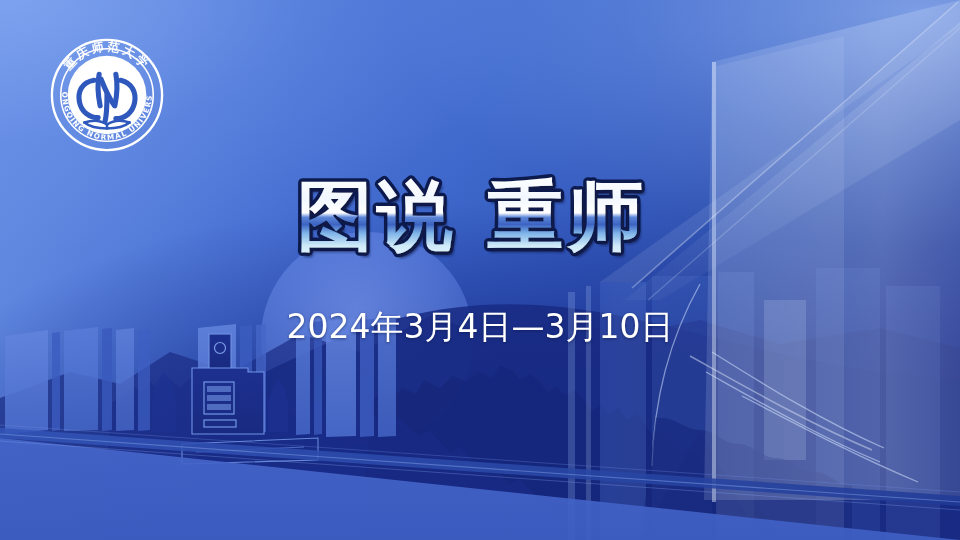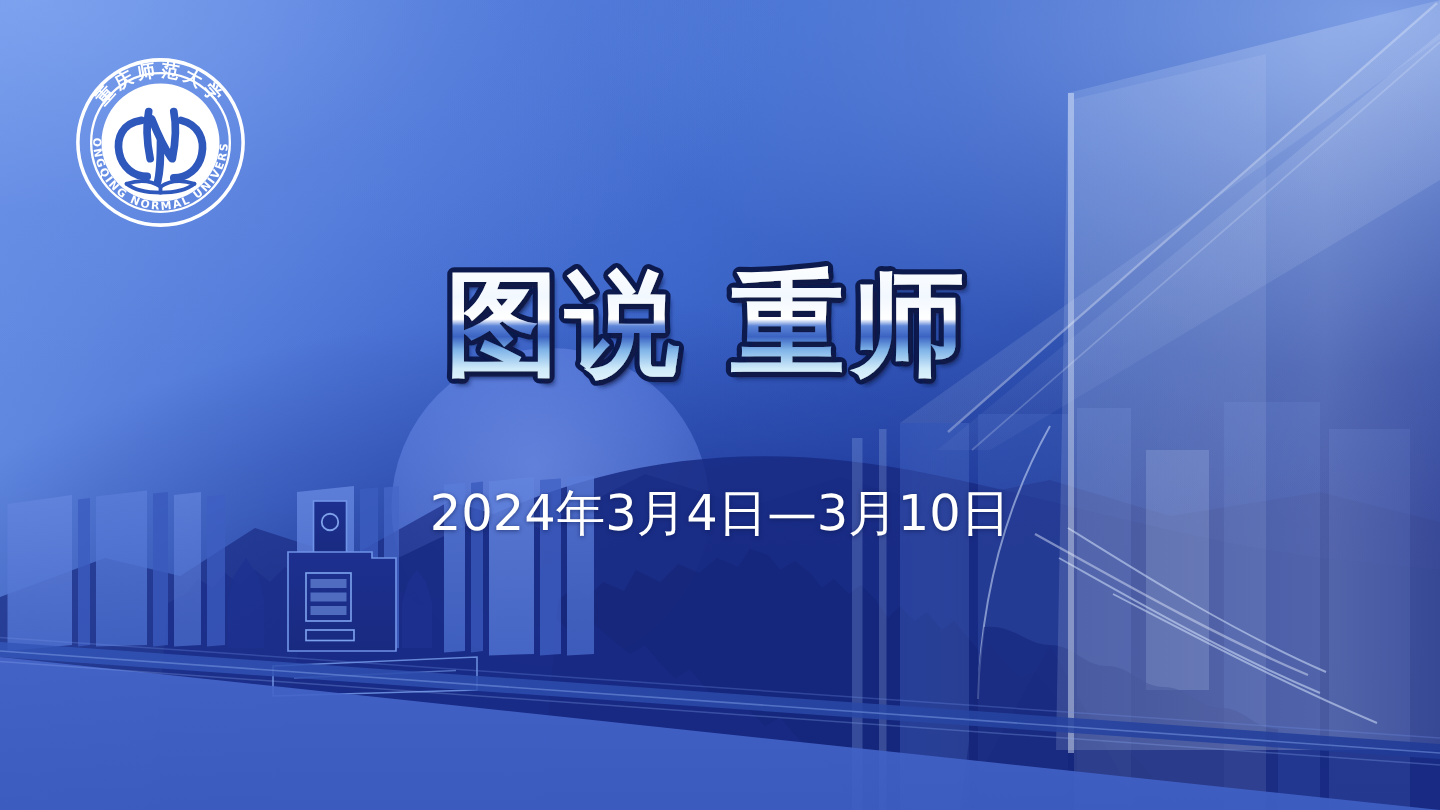--- a/index.html
+++ b/index.html
@@ -111,21 +111,20 @@
     position: absolute;
     left: 0; right: 0;
     top: 305px;
     text-align: center;
     font-family: "DejaVu Sans", "Liberation Sans", sans-serif;
     font-size: 33px;
     font-weight: 400;
     color: #ffffff;
     letter-spacing: 0px;
     text-shadow: 0 1px 3px rgba(10,22,70,0.55);
-    margin-top: 15px;
   }
 </style>
 </head>
 <body>
 
 <div id="slide">
 
   <div class="layer bg-base"></div>
   <div class="layer bg-topright"></div>
   <div class="layer bg-topleft"></div>

